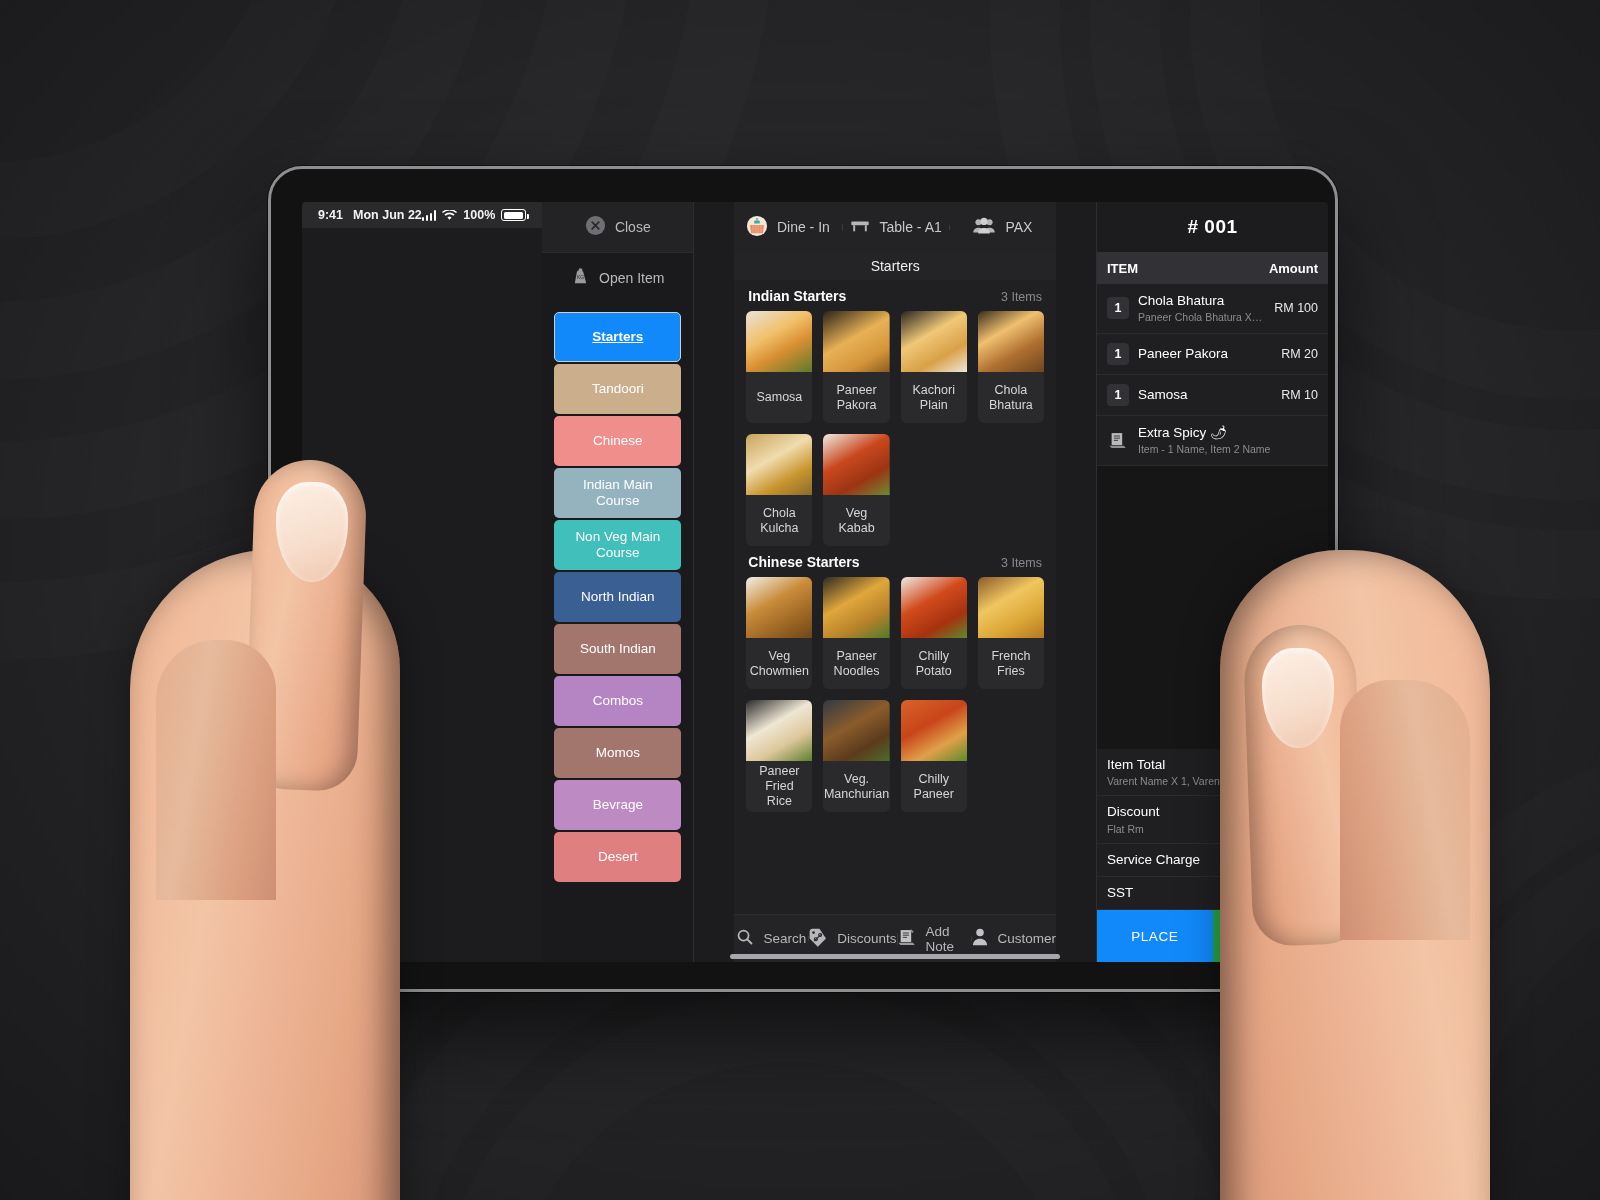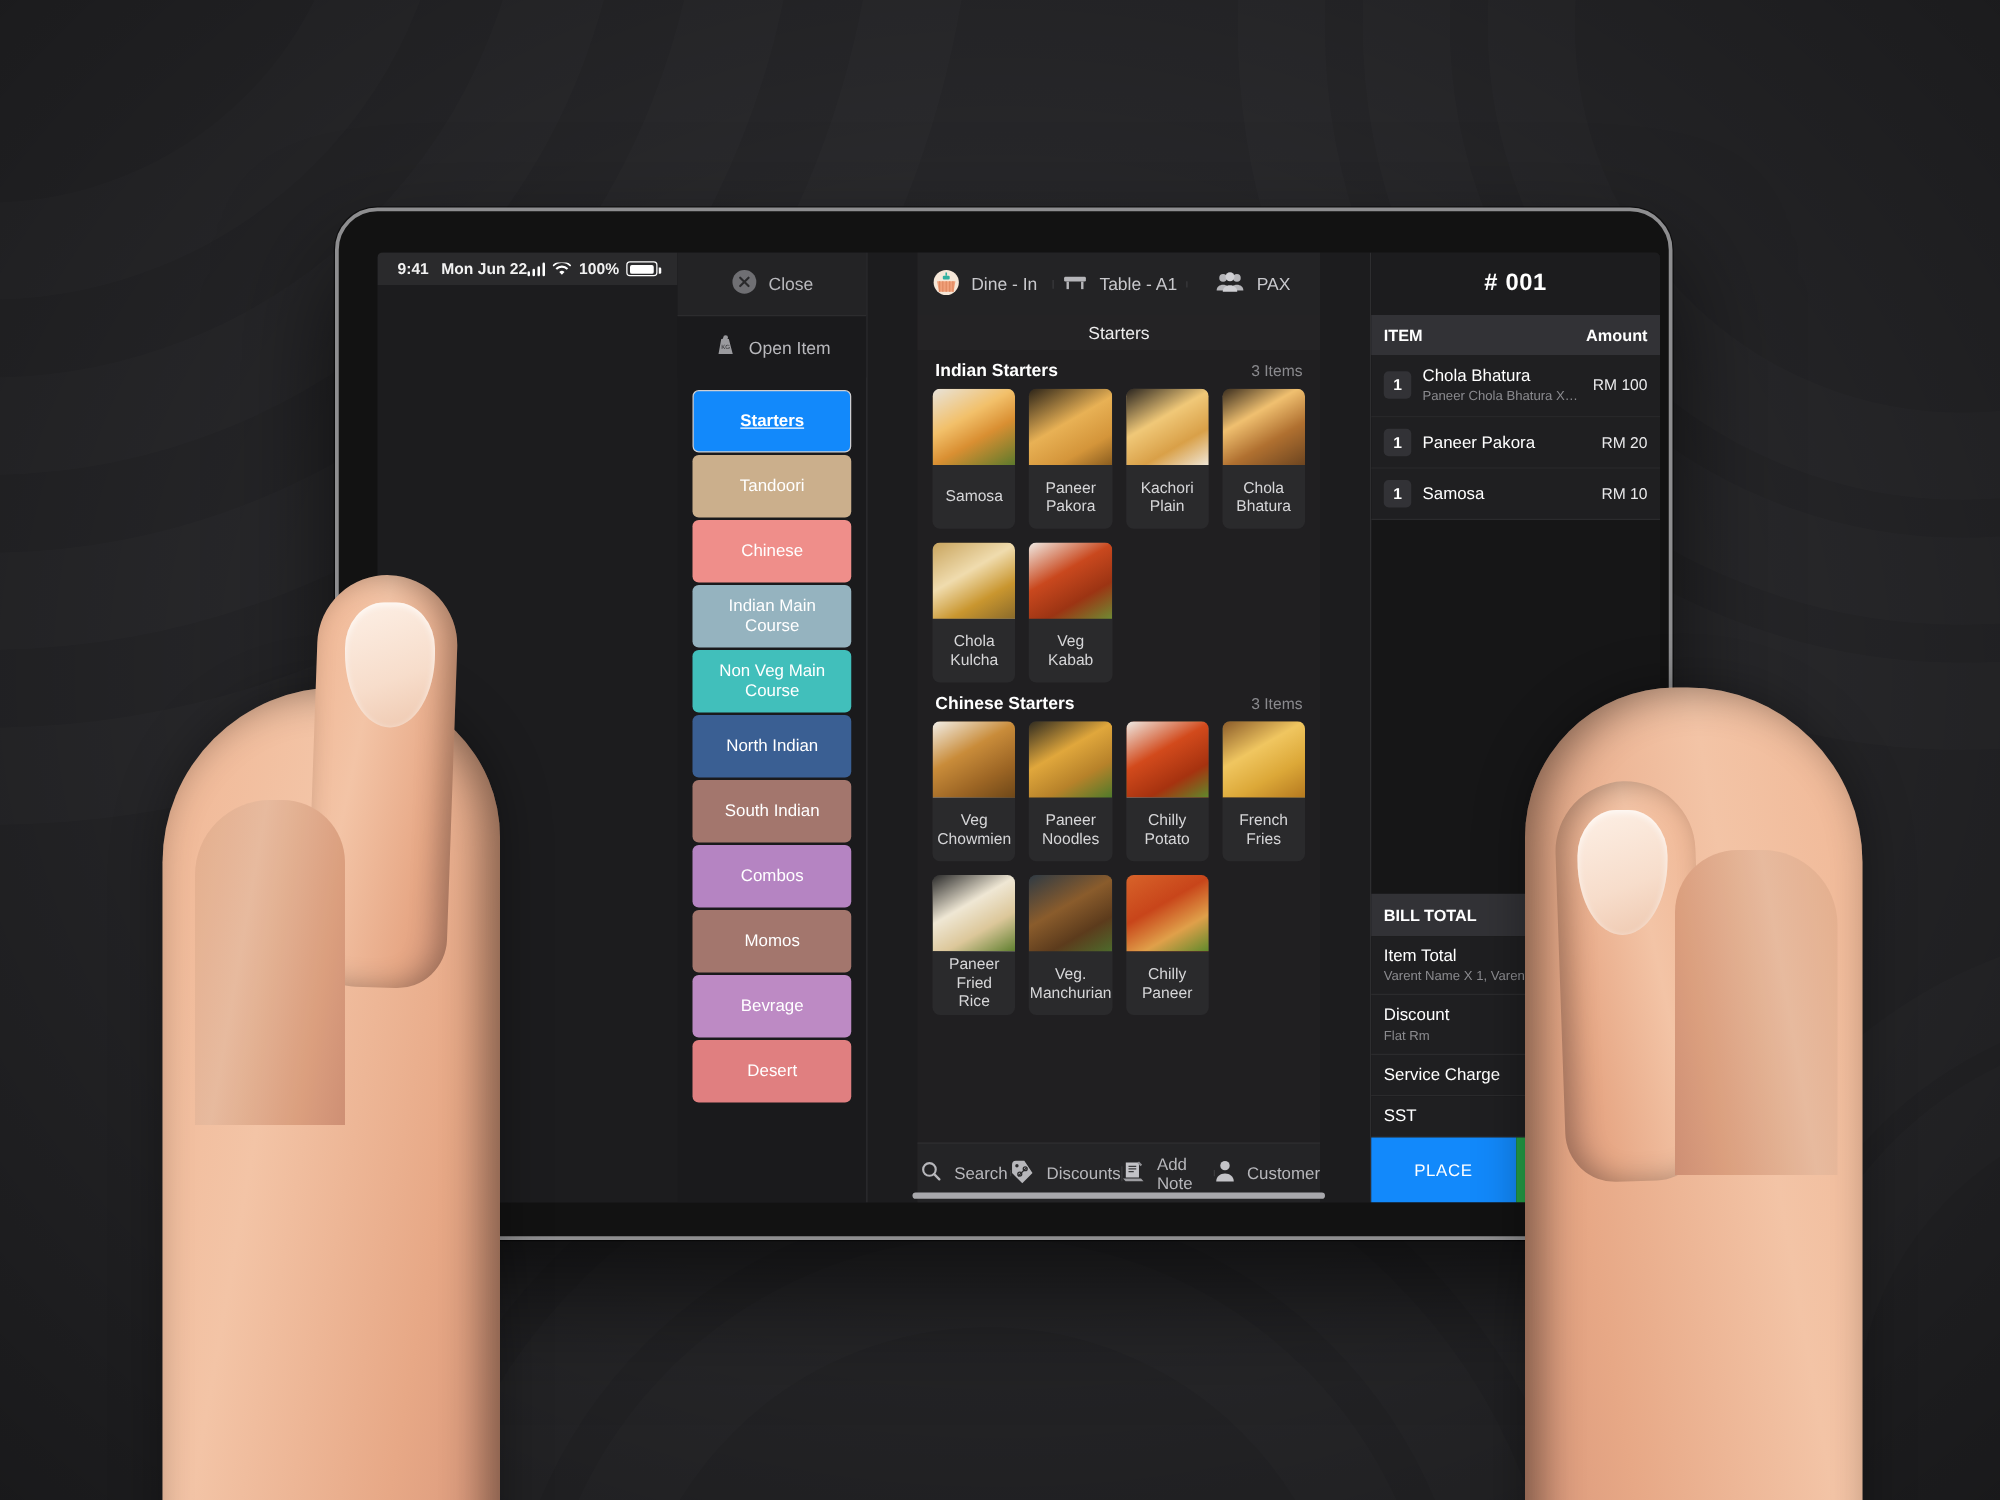--- a/index.html
+++ b/index.html
@@ -423,25 +423,34 @@
               </div>
               <div class="oamt">RM 20</div>
             </div>
             <div class="orow">
               <div class="qty">1</div>
               <div class="oinfo">
                 <div class="oname">Samosa</div>
               </div>
               <div class="oamt">RM 10</div>
             </div>
-          </div>
-        <div id="billtotal">
-          <span>BILL TOTAL</span>
-          <span class="bt"></span>
-        </div>
+            <div class="orow">
+              <div class="onote">
+                <svg width="20" height="20" viewBox="0 0 22 22">
+                  <path d="M4 3.4h11.6v13.2H4z" fill="#b9b9bd"></path>
+                  <path d="M1.6 17.4h15.8l2.2 2.4H3.8z" fill="#8f8f93"></path>
+                  <path d="M6.4 6.6h6.8M6.4 9h6.8M6.4 11.4h4.6" stroke="#3a3a3c" stroke-width="1.1"></path>
+                </svg>
+              </div>
+              <div class="oinfo">
+                <div class="oname">Extra Spicy 🌶</div>
+                <div class="osub">Item - 1 Name, Item 2 Name</div>
+              </div>
+            </div>
+          </div>
         <div id="billrows">
             <div class="brow">
               <div class="t">Item Total</div>
               <div class="s">Varent Name X 1, Varent Name X 2</div>
             </div>
             <div class="brow">
               <div class="t">Discount</div>
               <div class="s">Flat Rm</div>
             </div>
             <div class="brow">

